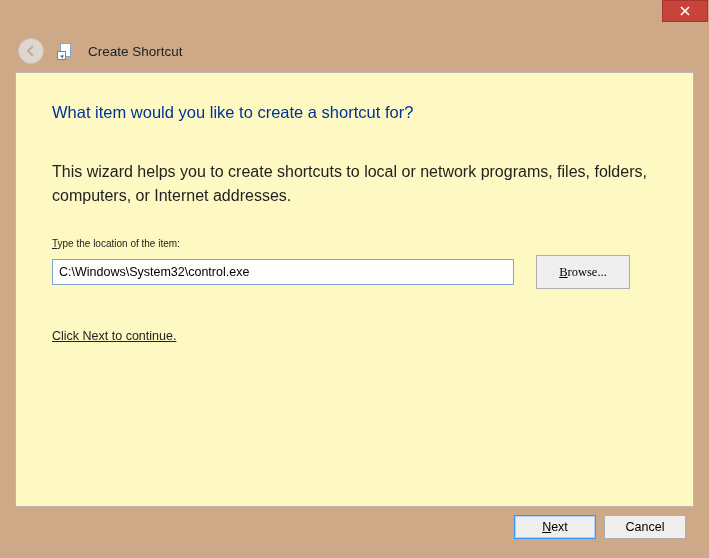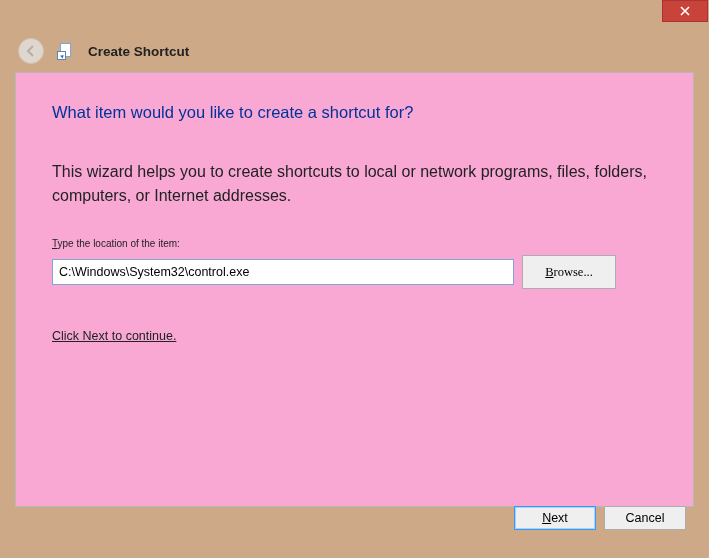--- a/index.html
+++ b/index.html
@@ -31,21 +31,20 @@
       margin-right: 1px;
     }
     .close-btn svg { width: 10px; height: 10px; }
     .header-bar {
       height: 42px;
       background: #cda987;
       display: flex;
       align-items: center;
       padding-left: 18px;
       gap: 14px;
-      font-weight: bold;
     }
     .back-btn {
       width: 26px;
       height: 26px;
       border-radius: 50%;
       background: #e6e6e6;
       border: 1px solid #ccc;
       display: flex;
       align-items: center;
       justify-content: center;
@@ -83,21 +82,21 @@
     .header-title {
       font-size: 13.5px;
       color: #222;
     }
     .content-panel {
       position: absolute;
       top: 72px;
       left: 15px;
       right: 15px;
       bottom: 51px;
-      background: #f9a8d4;
+      background: #fef9c3;
       border: 1px solid #b8b8b8;
       padding: 30px 16px 20px 36px;
     }
     .main-heading {
       font-size: 16.5px;
       color: #003399;
       font-weight: normal;
       margin-bottom: 38px;
     }
     .desc-text {
@@ -108,21 +107,21 @@
     }
     .input-label {
       font-size: 10px;
       color: #222;
       display: block;
       margin-bottom: 6px;
     }
     .input-row {
       display: flex;
       align-items: center;
-      gap: 8px;
+      gap: 22px;
       margin-bottom: 40px;
     }
     .location-input {
       width: 462px;
       height: 26px;
       border: 1px solid #7aa7d8;
       padding: 3px 6px;
       font-family: inherit;
       font-size: 12.5px;
       outline: none;
@@ -139,21 +138,21 @@
     }
     .continue-text {
       font-size: 12.5px;
       color: #222;
       text-decoration: underline;
     }
     .footer {
       position: absolute;
       left: 15px;
       right: 15px;
-      bottom: 22px;
+      bottom: 13px;
       height: 36px;
       display: flex;
       justify-content: flex-end;
       align-items: center;
       gap: 8px;
       padding-right: 8px;
     }
     .footer button {
       width: 82px;
       height: 24px;

